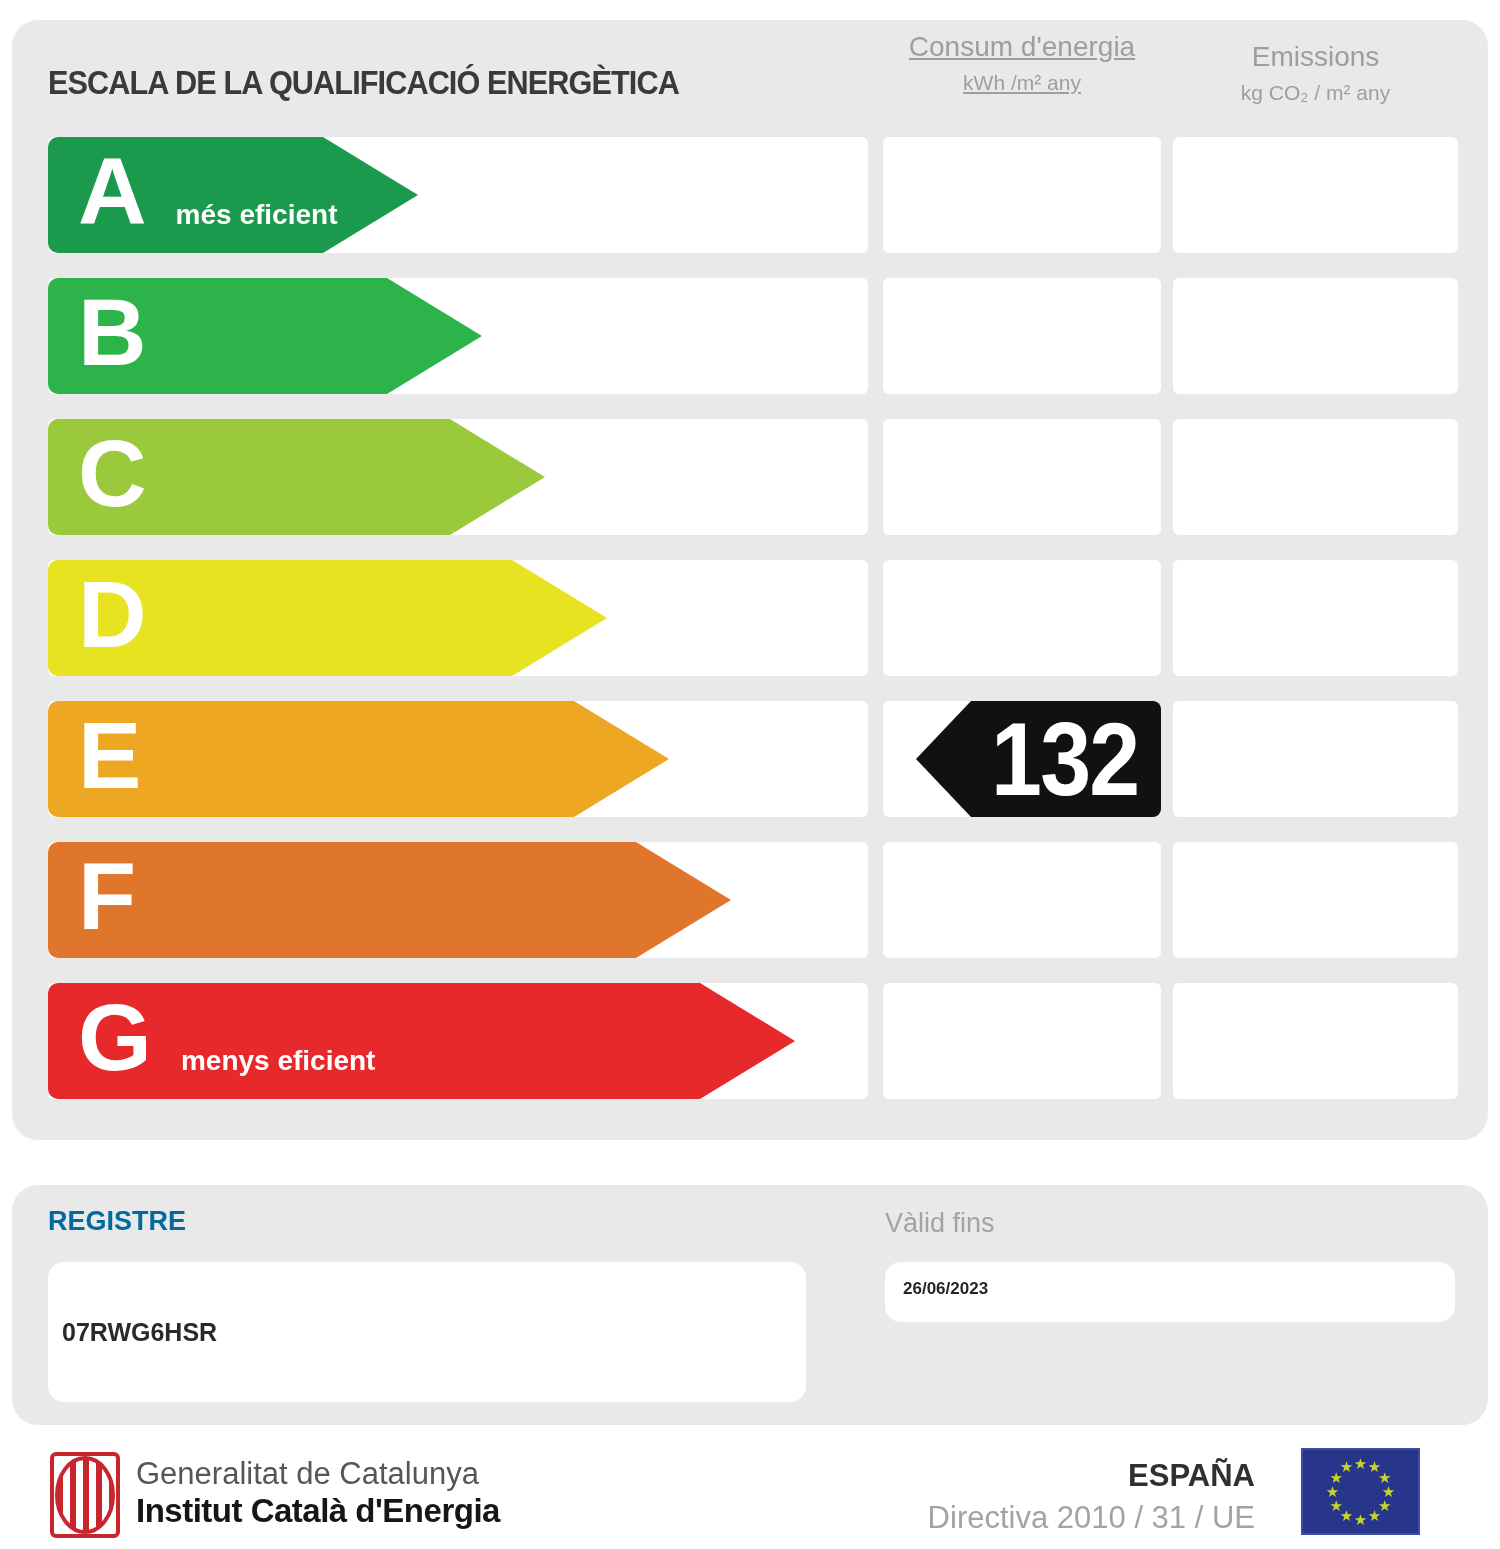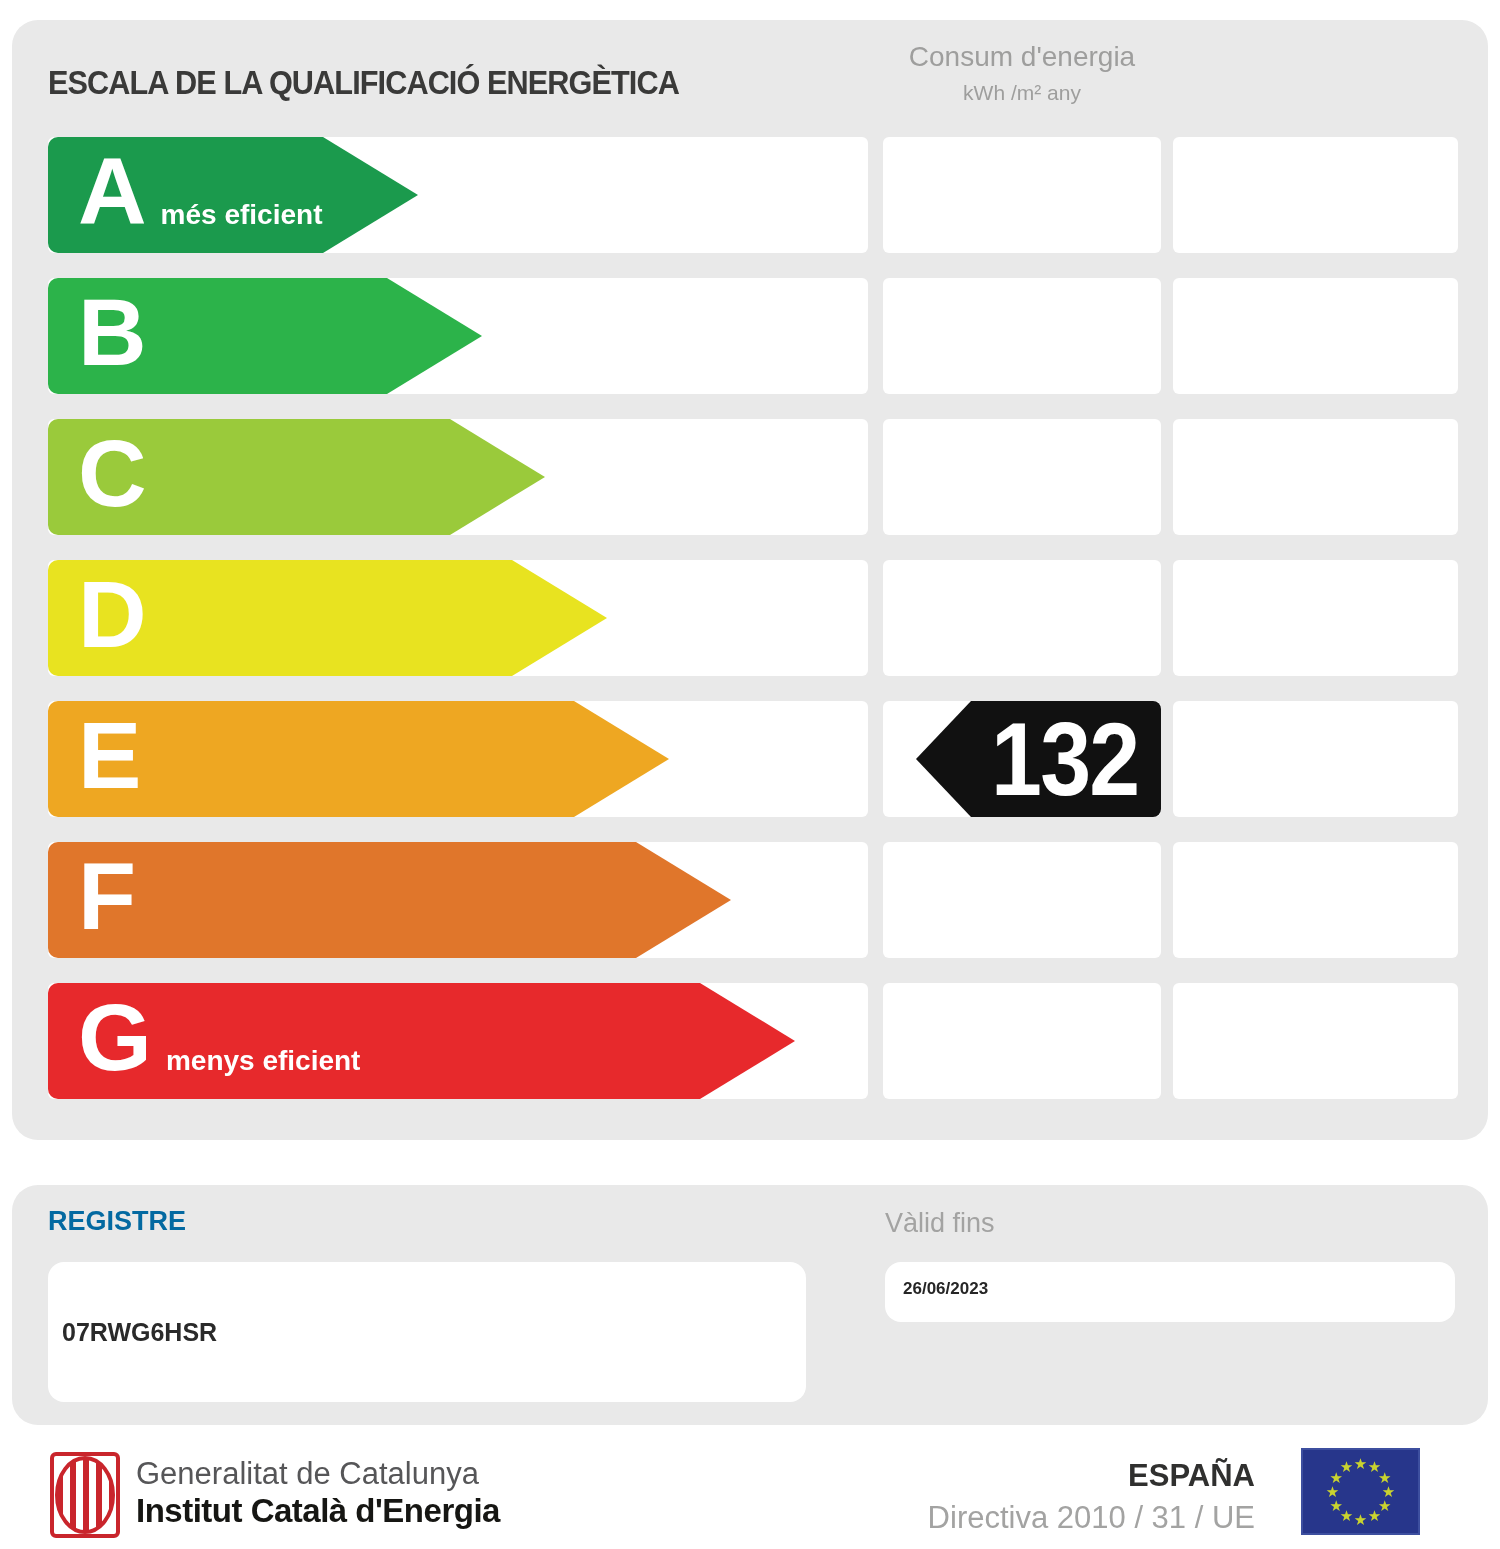--- a/index.html
+++ b/index.html
@@ -13,37 +13,37 @@
   #registre-panel{left:12px;top:1185px;width:1476px;height:240px;}
 
   #scale-title{
     position:absolute;left:48px;top:64px;font-size:33px;font-weight:bold;
     color:#3a3a39;letter-spacing:-1px;transform:scaleX(.93);transform-origin:left center;
     white-space:nowrap;
   }
   .col-header{position:absolute;text-align:center;color:#9e9e9d;}
   .col-header .hl1{font-size:28px;line-height:38px;display:block;}
   .col-header .hl2{font-size:21px;line-height:34px;display:block;}
-  #consum-header{left:883px;top:38px;width:278px;}
+  #consum-header{left:883px;top:28px;width:278px;text-decoration:underline;}
   #emissions-header{left:1173px;top:38px;width:285px;}
 
   .row{position:absolute;left:48px;width:1410px;height:116px;}
   .cell{position:absolute;top:0;height:116px;background:#fff;border-radius:6px;}
   .cell.c1{left:0;width:820px;}
   .cell.c2{left:835px;width:278px;}
   .cell.c3{left:1125px;width:285px;}
 
   .rating-arrow{
     position:absolute;left:0;top:0;height:116px;display:flex;align-items:center;
     padding-left:30px;box-sizing:border-box;color:#fff;
     border-radius:10px 0 0 10px;
     clip-path:polygon(0 0, calc(100% - 95px) 0, 100% 50%, calc(100% - 95px) 100%, 0 100%);
   }
   .rating-letter{font-size:95px;font-weight:bold;line-height:1;margin-top:-8px;}
-  .rating-sublabel{font-size:28px;font-weight:bold;margin-left:14px;margin-top:40px;white-space:nowrap;}
+  .rating-sublabel{font-size:28px;font-weight:bold;margin-left:29px;margin-top:40px;white-space:nowrap;}
 
   .value-arrow{
     position:absolute;top:0;height:116px;background:#111;color:#fff;
     display:flex;align-items:center;justify-content:center;
     padding-left:52px;box-sizing:border-box;
     border-radius:0 8px 8px 0;
     clip-path:polygon(55px 0, 100% 0, 100% 100%, 55px 100%, 0 50%);
   }
   .value-arrow .num{
     font-size:104px;font-weight:800;line-height:116px;
@@ -77,20 +77,24 @@
 
 <div id="stage">
 
   <div id="main-panel" class="panel"></div>
 
   <div id="scale-title">ESCALA DE LA QUALIFICACIÓ ENERGÈTICA</div>
 
   <div id="consum-header" class="col-header">
     <span class="hl1">Consum d'energia</span>
     <span class="hl2">kWh /m²  any</span>
+  </div>
+  <div id="emissions-header" class="col-header">
+    <span class="hl1">Emissions</span>
+    <span class="hl2">kg CO₂  / m²  any</span>
   </div>
 
   <div id="ratings-grid">
       <div class="row" style="top: 137px;">
         <div class="cell c1"></div>
         <div class="cell c2"></div>
         <div class="cell c3"></div>
         <div class="rating-arrow" style="width: 370px; background: rgb(27, 154, 77);">
           <span class="rating-letter">A</span>
           <span class="rating-sublabel">més eficient</span>

